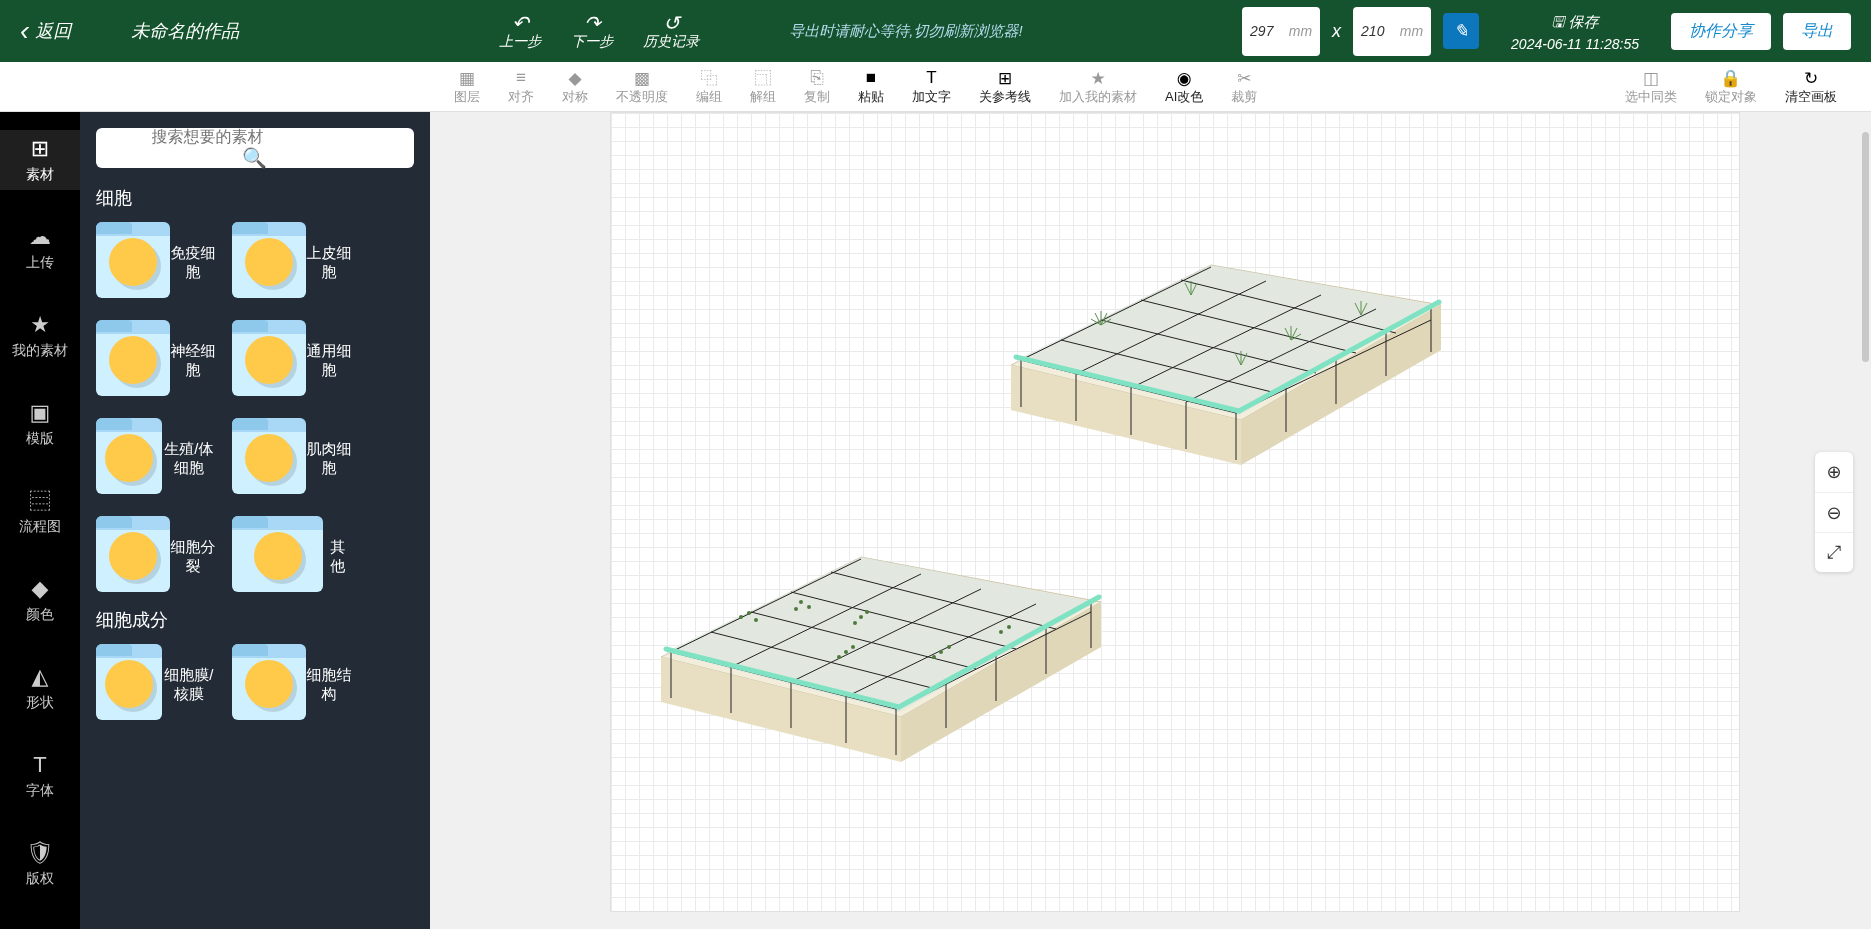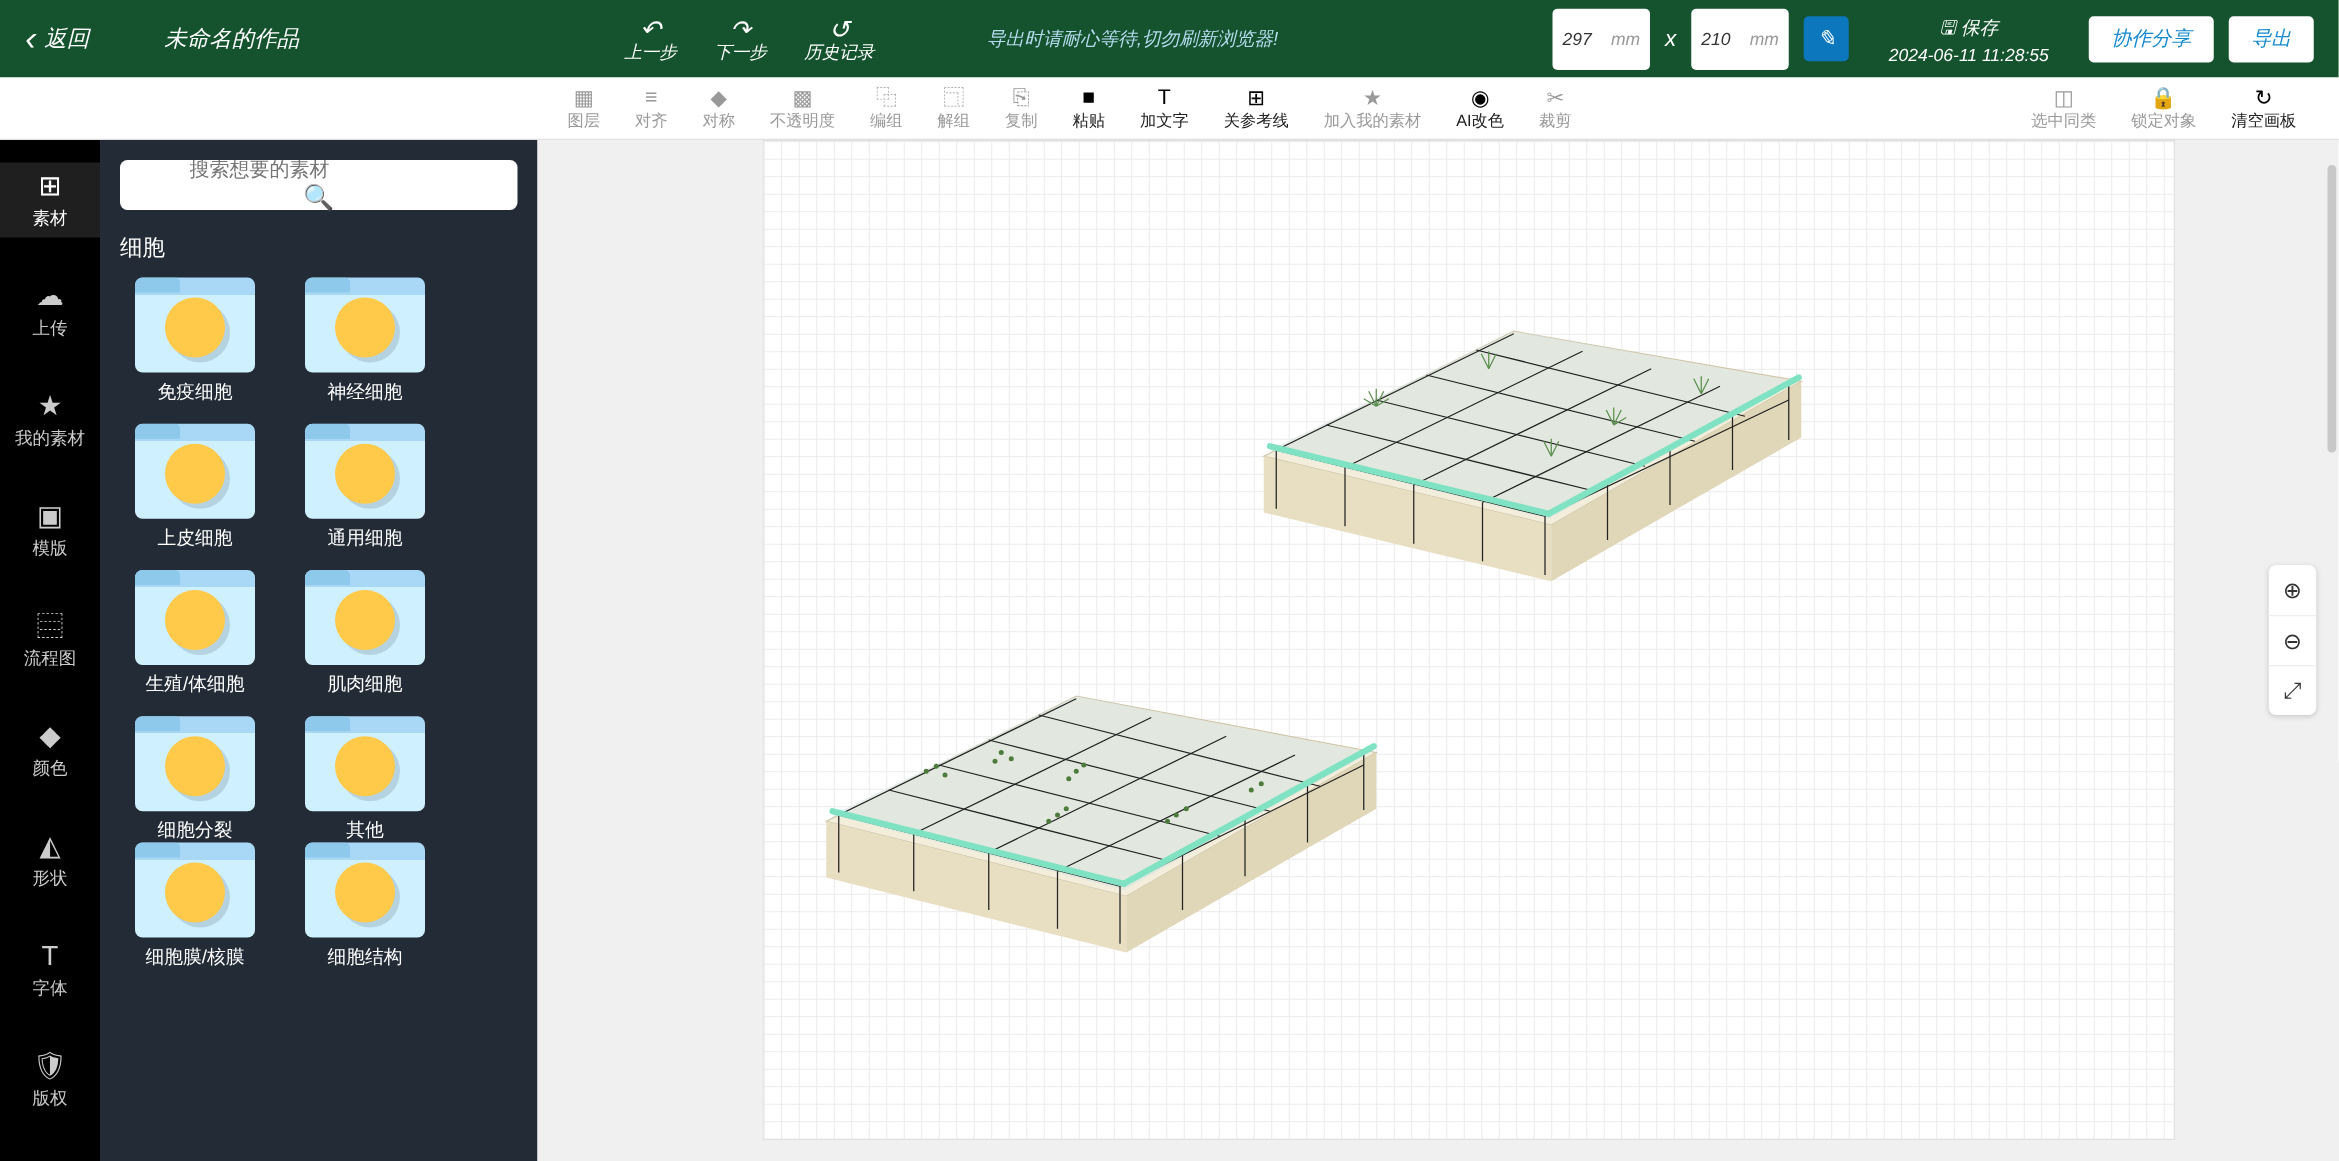--- a/index.html
+++ b/index.html
@@ -41,21 +41,21 @@
 .nav-item.highlight { background: #1f1f1f; }
 .nav-item .ico { font-size: 22px; height: 26px; margin-bottom: 4px; }
 
 
 .assetpanel { width: 350px; background: #232c36; color: #fff; overflow-y: auto; padding: 16px; position: relative; }
 .search-box { background: #fff; border-radius: 6px; height: 40px; display: flex; align-items: center; padding: 0 12px; margin-bottom: 18px; flex-direction: column; }
 .search-box input { border: none; outline: none; flex: 1; font-size: 16px; color: #666; }
 .search-box .search-icon { color: #aaa; font-size: 20px; }
 .section-title { font-size: 18px; margin: 10px 0 12px 0; color: #fff; }
 .folder-grid { display: flex; flex-wrap: wrap; gap: 16px; }
-.folder-item { width: 120px; display: flex; flex-direction: column; align-items: center; cursor: pointer; }
+.folder-item { width: 120px; display: flex; flex-direction: row; align-items: center; cursor: pointer; }
 .folder-thumb { width: 96px; height: 76px; background: linear-gradient(to bottom, #a8d8f5 0%, #a8d8f5 18%, #cff0ff 18%, #cff0ff 100%); border-radius: 6px; position: relative; overflow: hidden; margin-bottom: 6px; }
 .folder-thumb::before { content: ""; position: absolute; top: 0; left: 0; width: 36px; height: 12px; background: #8ec9ec; border-radius: 4px 4px 0 0; }
 .folder-thumb .inner-ico { position: absolute; left: 50%; top: 52%; transform: translate(-50%,-50%); width: 48px; height: 48px; background: #ffc94a; border-radius: 50%; box-shadow: 4px 4px 0 rgba(0,0,0,0.12); }
 .folder-label { font-size: 15px; color: #fff; text-align: center; }
 
 
 .canvas-area { flex: 1; background: #f0f0f0; position: relative; overflow: hidden; }
 .artboard { position: absolute; left: 180px; top: 0; width: 1130px; height: 800px; background: #fff; background-image: linear-gradient(#eaeaea 1px, transparent 1px), linear-gradient(90deg, #eaeaea 1px, transparent 1px); background-size: 14px 14px; border: 1px solid #e0e0e0; }
 .scene-block { position: absolute; }
 .scene-block.a { left: 370px; top: 52px; width: 470px; height: 300px; }
@@ -239,32 +239,32 @@
           <div class="folder-item">
             <div class="folder-thumb">
               <div class="inner-ico"></div>
             </div>
             <div class="folder-label">免疫细胞</div>
           </div>
           <div class="folder-item">
             <div class="folder-thumb">
               <div class="inner-ico"></div>
             </div>
+            <div class="folder-label">上皮细胞</div>
+          </div>
+          <div class="folder-item">
+            <div class="folder-thumb">
+              <div class="inner-ico"></div>
+            </div>
             <div class="folder-label">神经细胞</div>
           </div>
           <div class="folder-item">
             <div class="folder-thumb">
               <div class="inner-ico"></div>
             </div>
-            <div class="folder-label">上皮细胞</div>
-          </div>
-          <div class="folder-item">
-            <div class="folder-thumb">
-              <div class="inner-ico"></div>
-            </div>
             <div class="folder-label">通用细胞</div>
           </div>
           <div class="folder-item">
             <div class="folder-thumb">
               <div class="inner-ico"></div>
             </div>
             <div class="folder-label">生殖/体细胞</div>
           </div>
           <div class="folder-item">
             <div class="folder-thumb">
@@ -278,20 +278,21 @@
             </div>
             <div class="folder-label">细胞分裂</div>
           </div>
           <div class="folder-item">
             <div class="folder-thumb">
               <div class="inner-ico"></div>
             </div>
             <div class="folder-label">其他</div>
           </div>
         </div>
+        <div class="section-title">细胞成分</div>
         <div class="folder-grid">
           <div class="folder-item">
             <div class="folder-thumb">
               <div class="inner-ico"></div>
             </div>
             <div class="folder-label">细胞膜/核膜</div>
           </div>
           <div class="folder-item">
             <div class="folder-thumb">
               <div class="inner-ico"></div>

